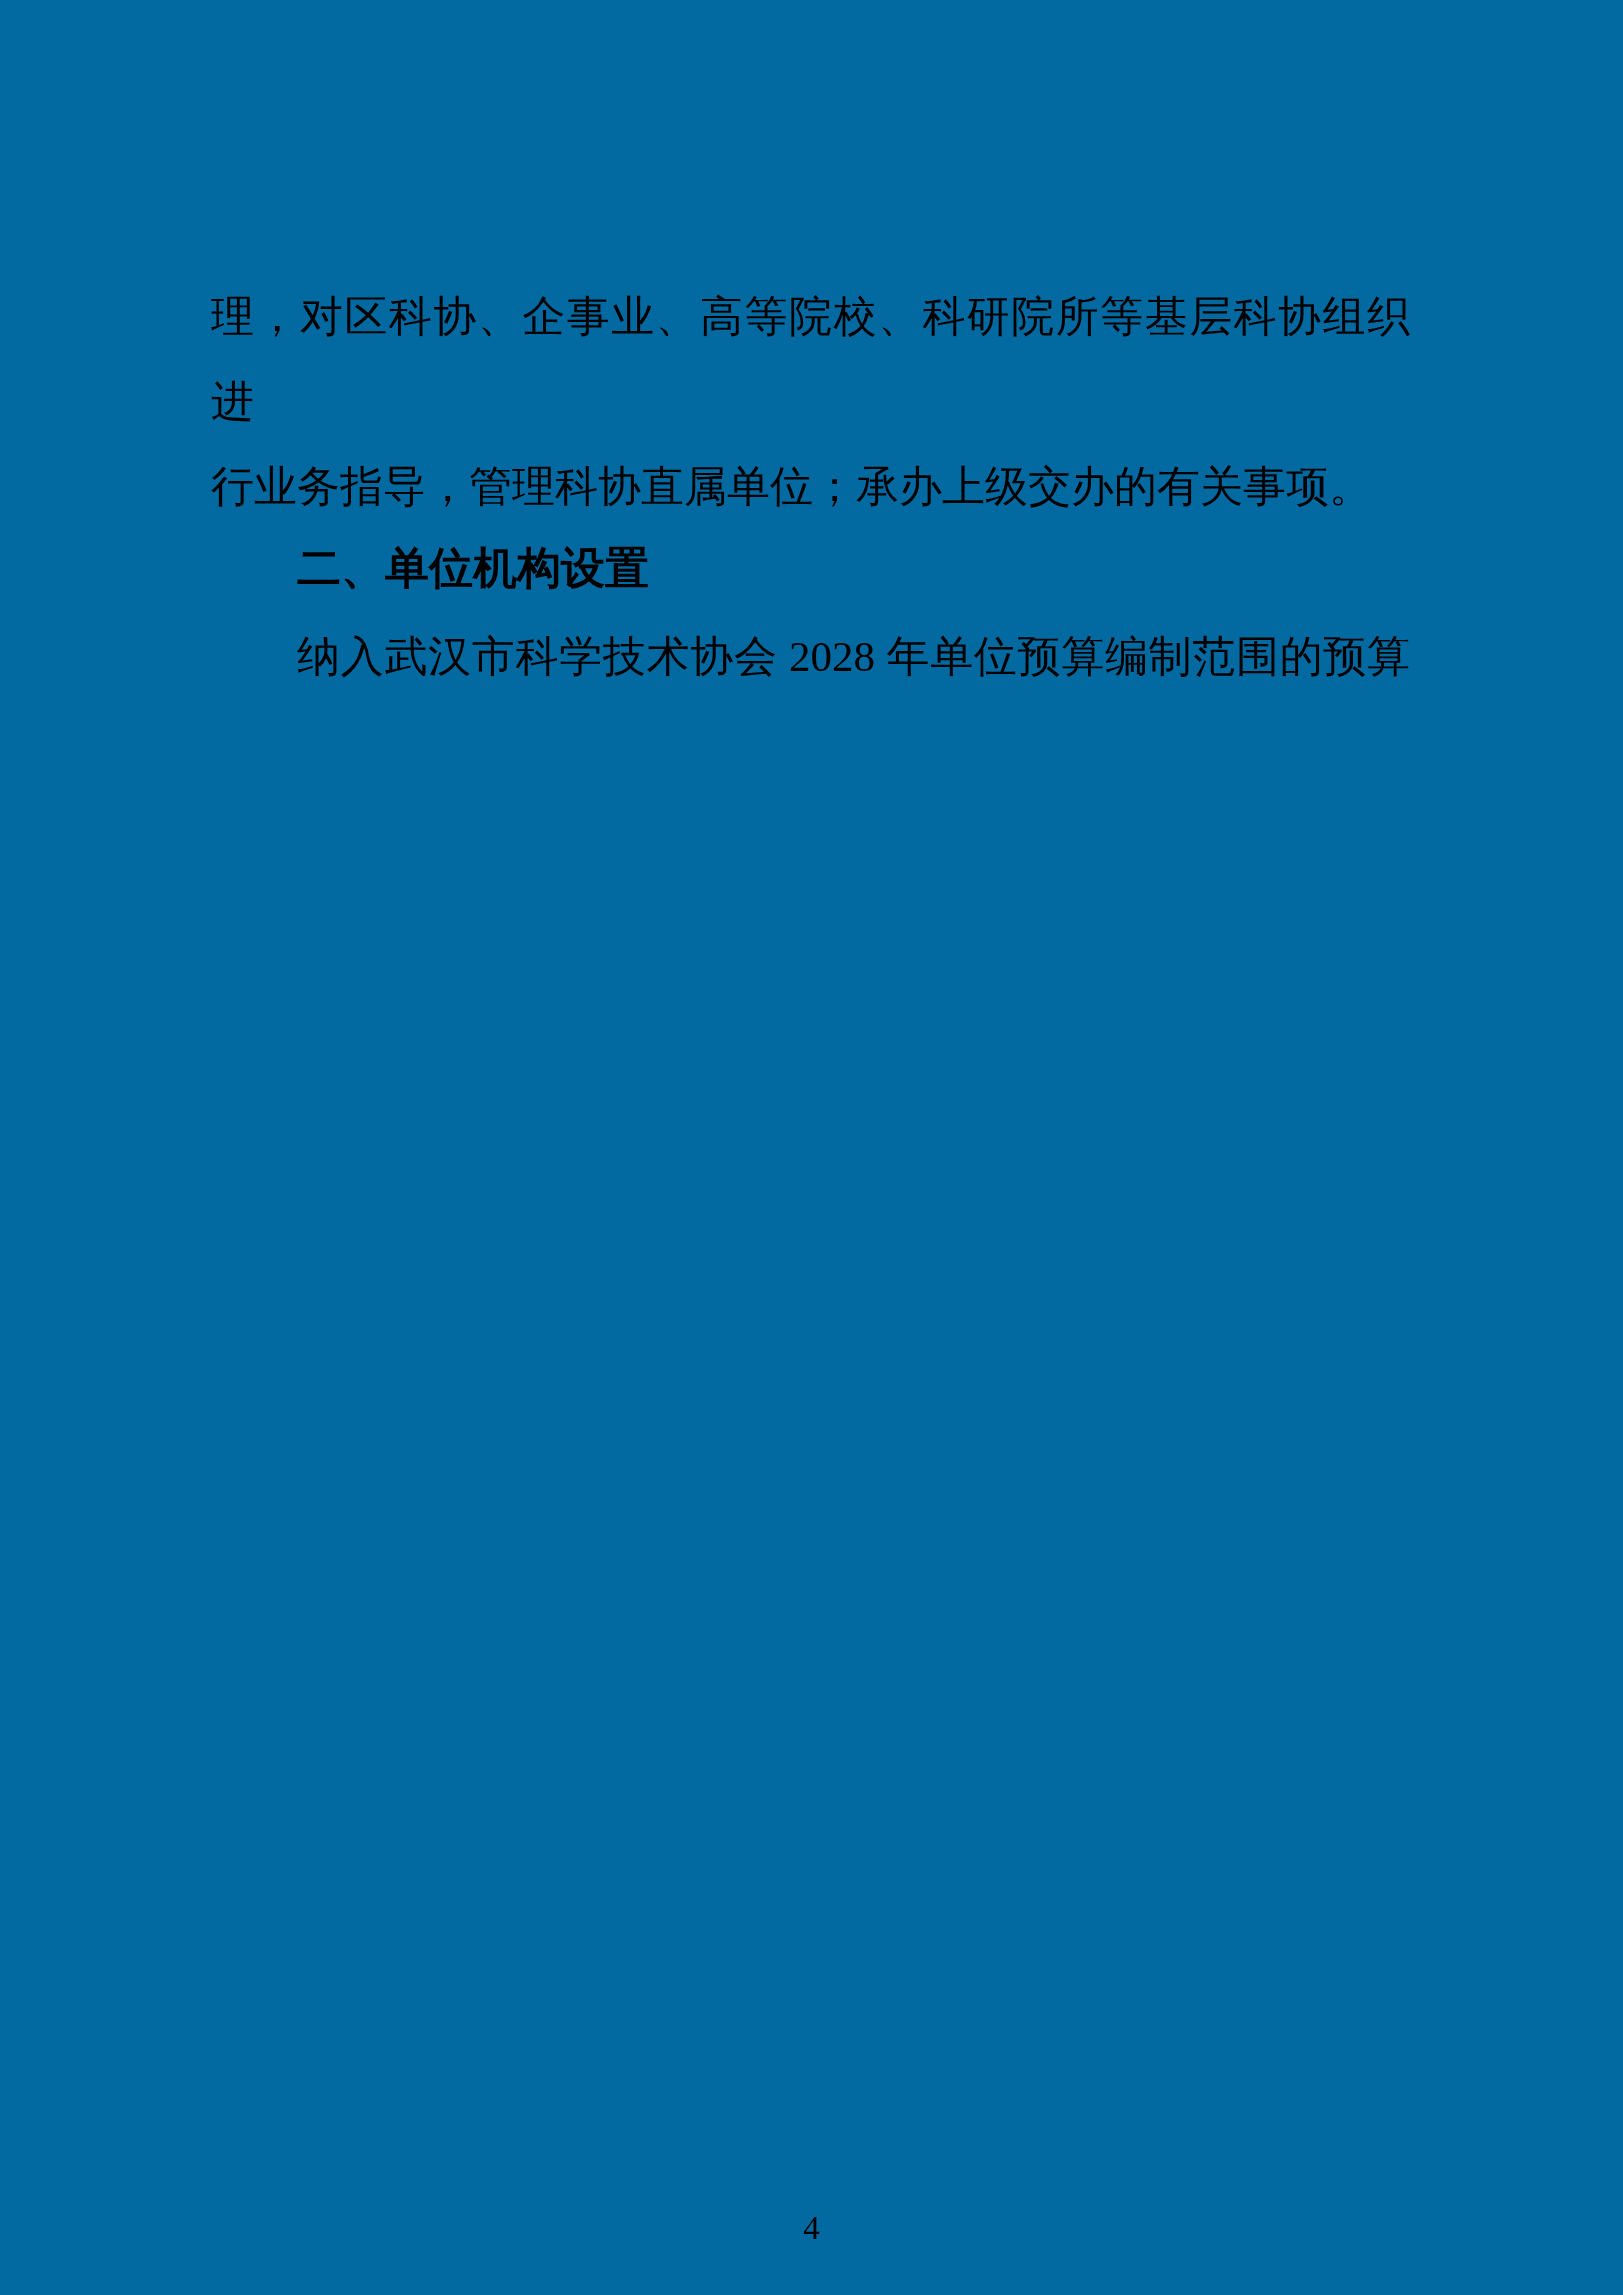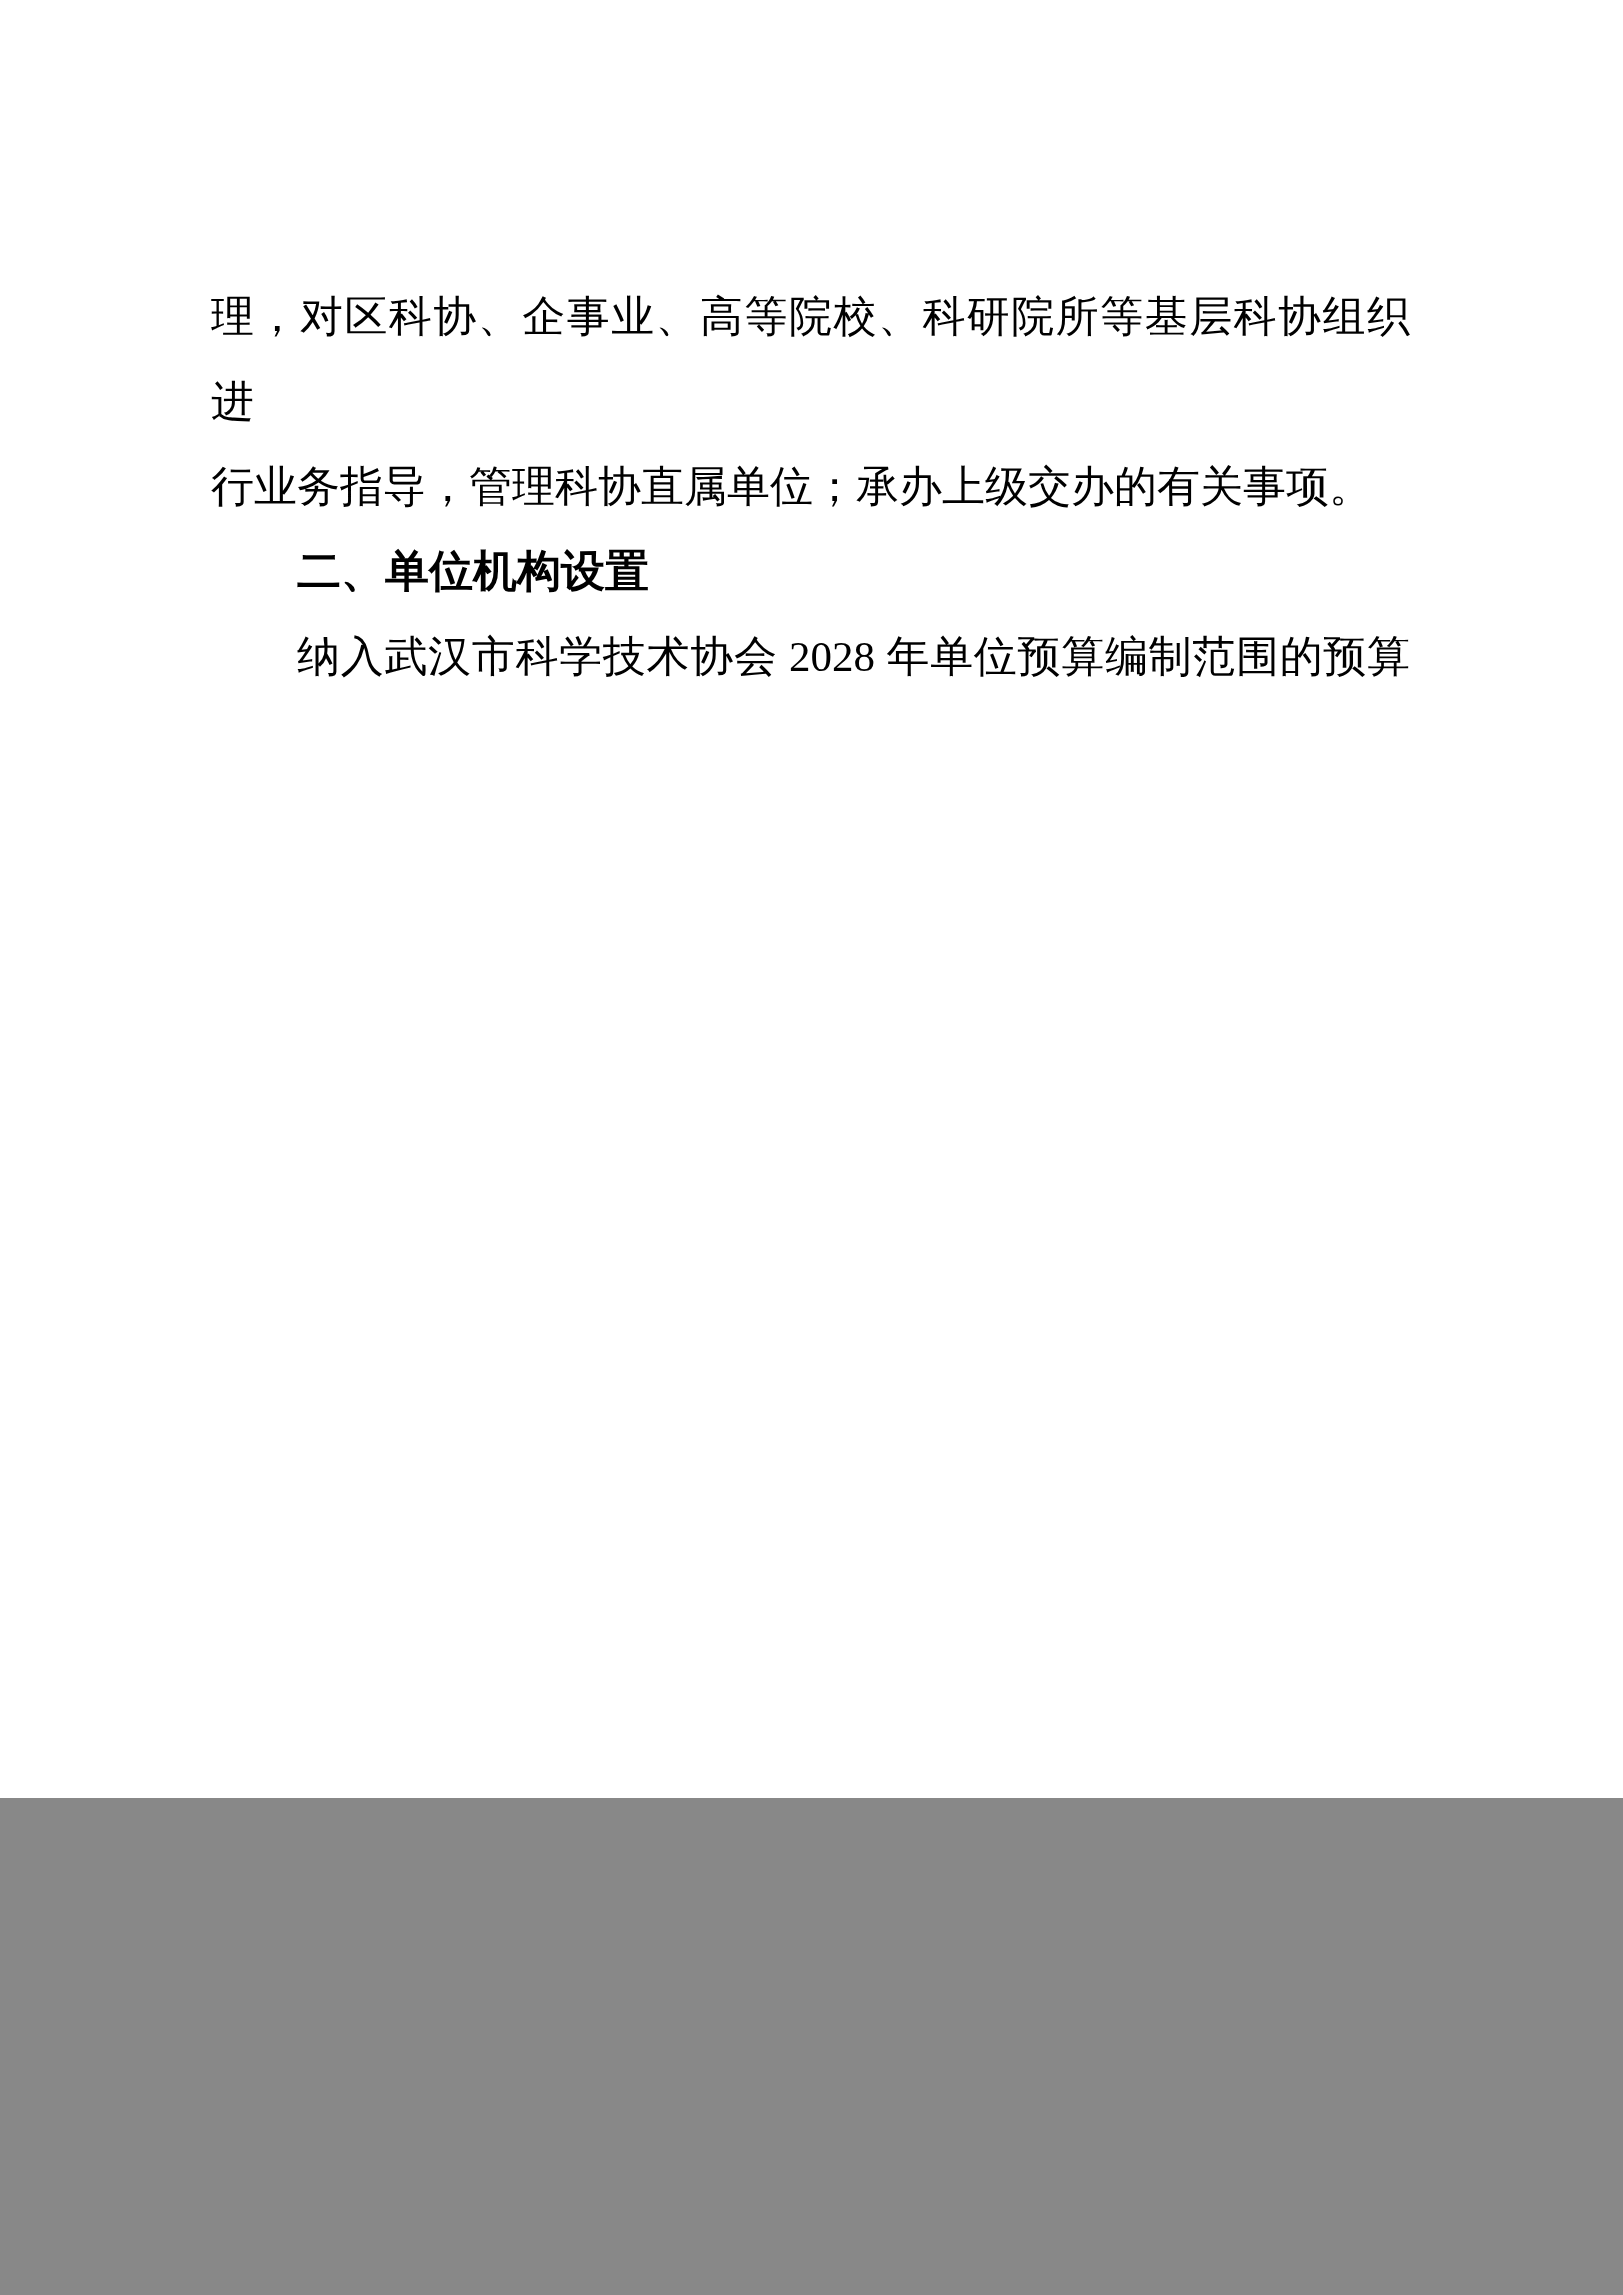--- a/index.html
+++ b/index.html
@@ -4,22 +4,22 @@
 <title>Document Page</title>
 <style>
   html, body {
     margin: 0;
     padding: 0;
     background: #888;
   }
   .page {
     position: relative;
     width: 1623px;
-    height: 1798px;
-    background: #ffffff;
+    height: 2295px;
+    background: #0369a1;
     margin: 0 auto;
     overflow: hidden;
     color: #000000;
   }
   .doc-body {
     position: absolute;
     left: 211px;
     top: 274px;
     width: 1199px;
     font-family: "Liberation Serif", serif;
@@ -37,21 +37,21 @@
   .line.fill {
     text-align: justify;
     text-align-last: justify;
   }
   
   .line.indent {
     text-indent: 86px;
   }
   
   .line.heading-line {
-    font-family: Liberation Serif, serif;
+    font-family: Liberation Mono, monospace;
     font-weight: bold;
     font-size: 44px;
   }
   .page-number {
     position: absolute;
     left: 0;
     right: 0;
     top: 2208px;
     height: 41px;
     text-align: center;

